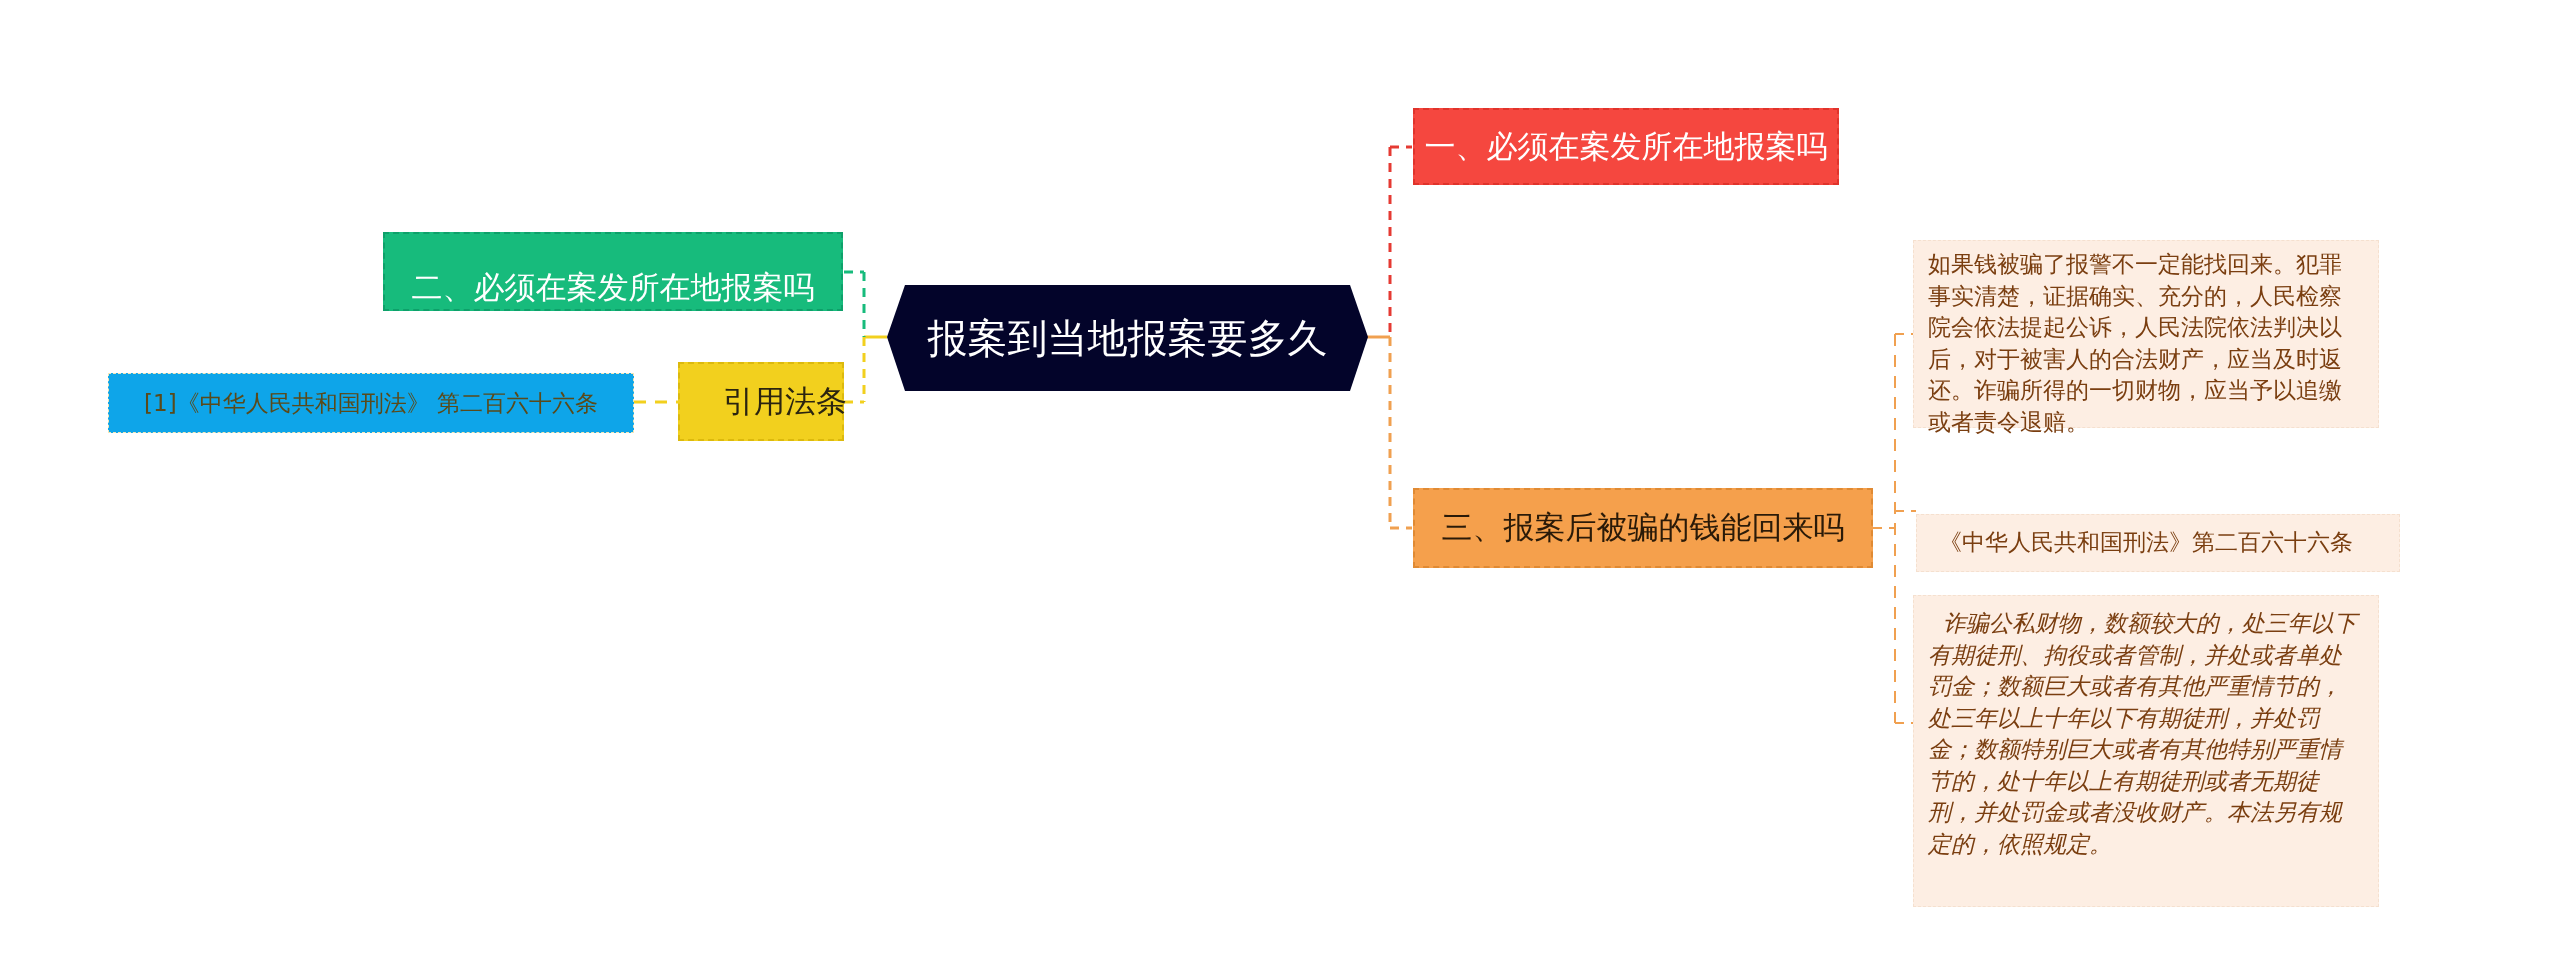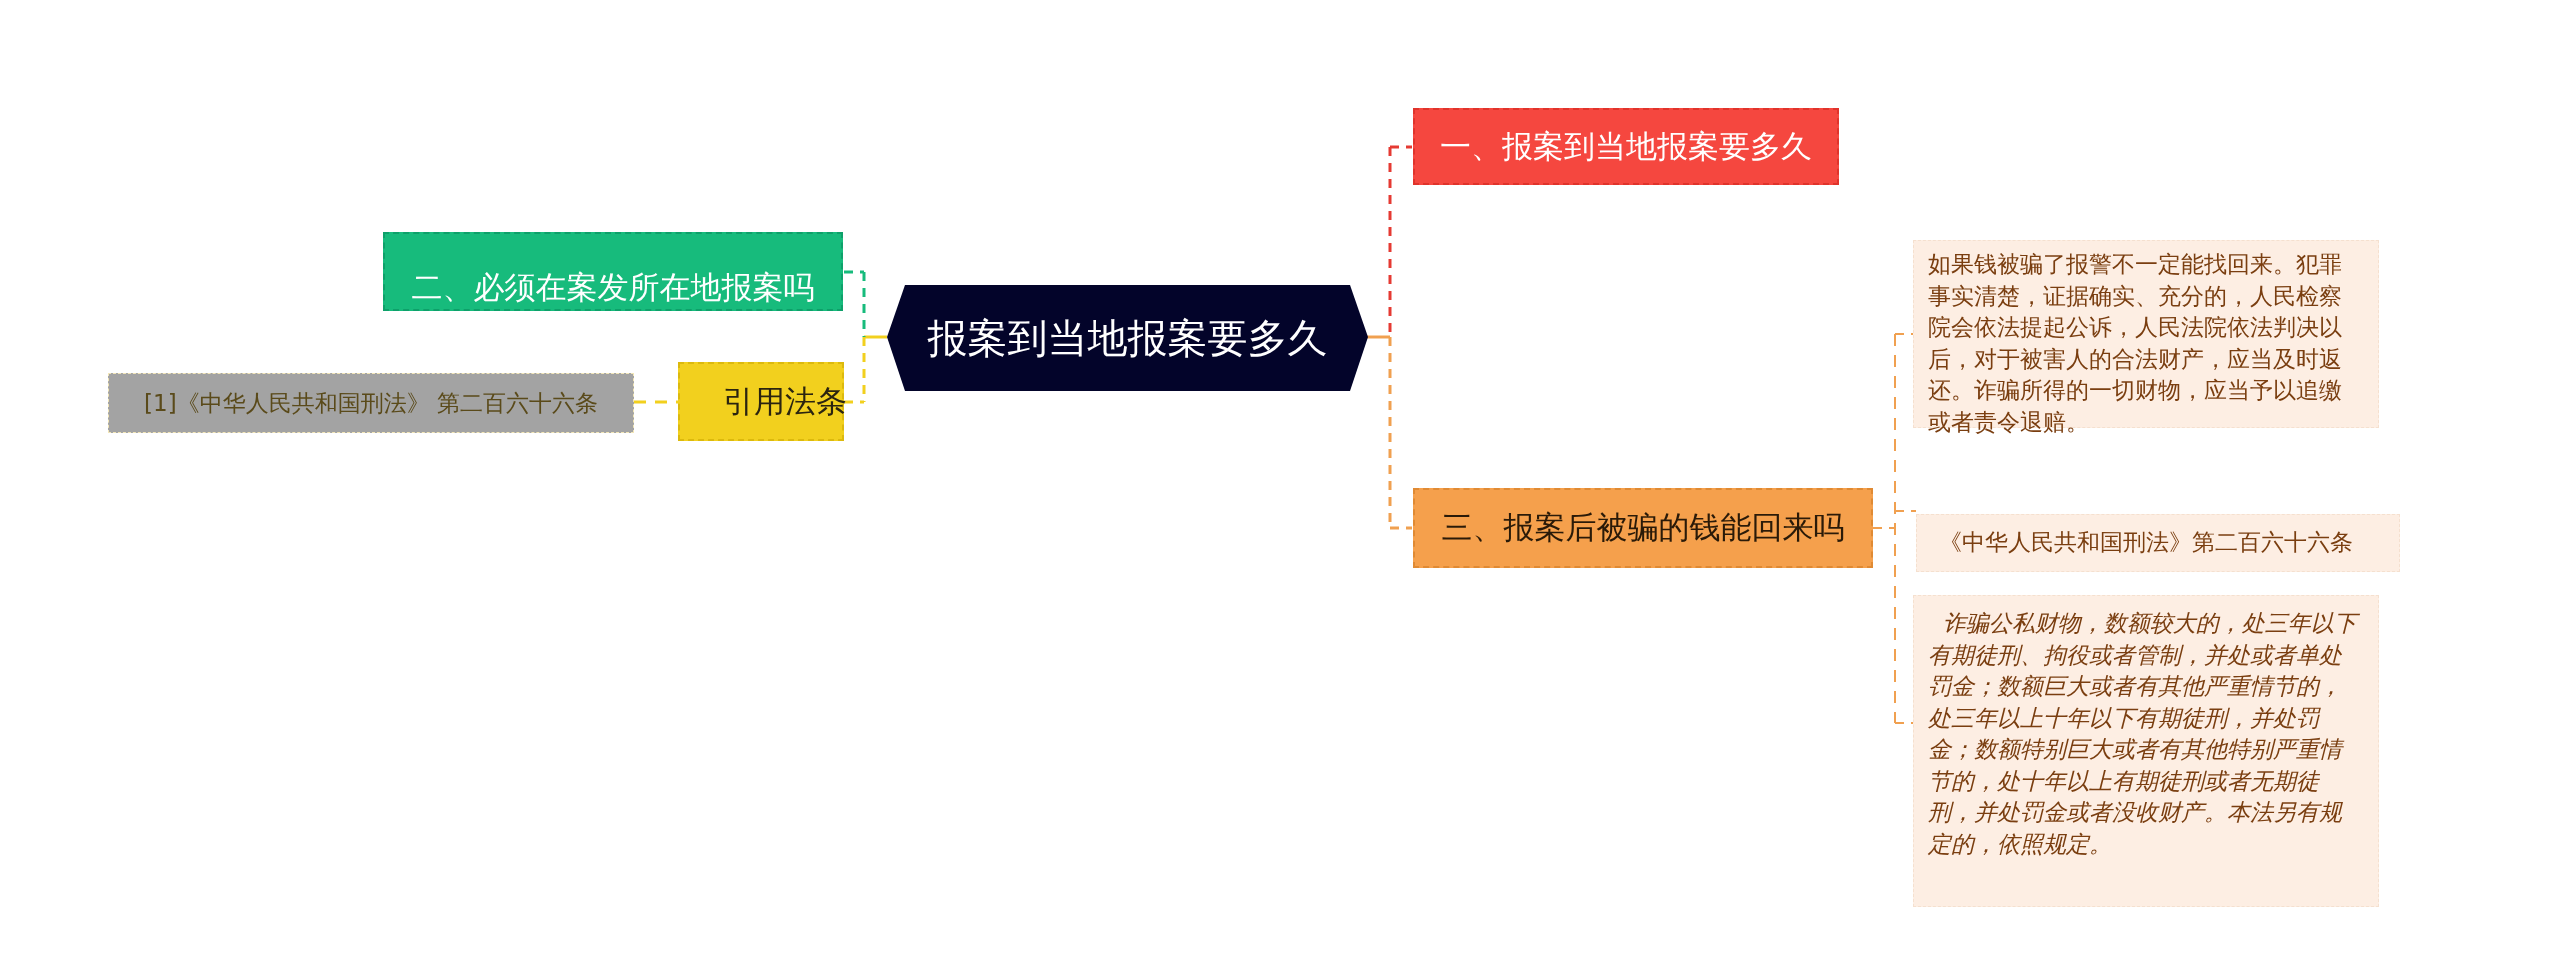--- a/index.html
+++ b/index.html
@@ -11,21 +11,21 @@
   .hex { left:887px; top:285px; width:481px; height:106px; background:#03042a; color:#fff; font-size:40px;
          clip-path: polygon(18px 0, 463px 0, 481px 52px, 463px 106px, 18px 106px, 0 52px); }
   .red { left:1413px; top:108px; width:426px; height:77px; background:#f5473f; color:#fff; font-size:31px;
          border:2px dashed #e0332b; }
   .orange { left:1413px; top:488px; width:460px; height:80px; background:#f5a04c; color:#2a1a08; font-size:31px;
          border:2px dashed #e08a33;align-items:center; }
   .green { left:383px; top:232px; width:460px; height:79px; background:#17bb7c; color:#fff; font-size:31px;
          border:2px dashed #0ea06a;align-items:flex-end; }
   .yellow { left:678px; top:362px; width:166px; height:79px; background:#f2d01e; color:#2b2410; font-size:31px;
          border:2px dashed #dcb90d;padding-left:48px; }
-  .ref { left:108px; top:373px; width:526px; height:60px; background:#a3a3a3; color:#5a4a1a; font-size:23px;
+  .ref { left:108px; top:373px; width:526px; height:60px; background:#0ea5e9; color:#5a4a1a; font-size:23px;
          border:1px dashed #f2e6b8; }
   .note { background:#fdeee3; color:#7a3e10; font-size:23px; line-height:31.5px; padding:8px 14px 8px 14px;
           border:1px dashed #f5e0cf; white-space:pre-wrap; }
   .note1 { left:1913px; top:240px; width:466px; height:188px; }
   .note2 { left:1916px; top:482px; width:484px; height:58px; display:flex; align-items:center; padding-left:22px; white-space:nowrap;margin-top:32px; }
   .note3 { left:1913px; top:595px; width:466px; height:312px; padding-top:12px;font-style:italic; }
 </style>
 </head>
 <body>
 
@@ -50,21 +50,21 @@
   <line x1="1895" y1="334" x2="1913" y2="334" stroke="#f0a050" stroke-width="2" stroke-dasharray="9,7"></line>
   <line x1="1895" y1="511" x2="1916" y2="511" stroke="#f0a050" stroke-width="2" stroke-dasharray="9,7"></line>
   <line x1="1895" y1="723" x2="1913" y2="723" stroke="#f0a050" stroke-width="2" stroke-dasharray="9,7"></line>
 </svg>
 
 <div class="abs node hex">
   <span>报案到当地报案要多久</span>
 </div>
 
 <div class="abs node red">
-  <span>一、报案到当地报案要多久</span>
+  <span>一、必须在案发所在地报案吗</span>
 </div>
 
 <div class="abs node orange">
   <span>三、报案后被骗的钱能回来吗</span>
 </div>
 
 <div class="abs node green">
   <span>二、必须在案发所在地报案吗</span>
 </div>
 

